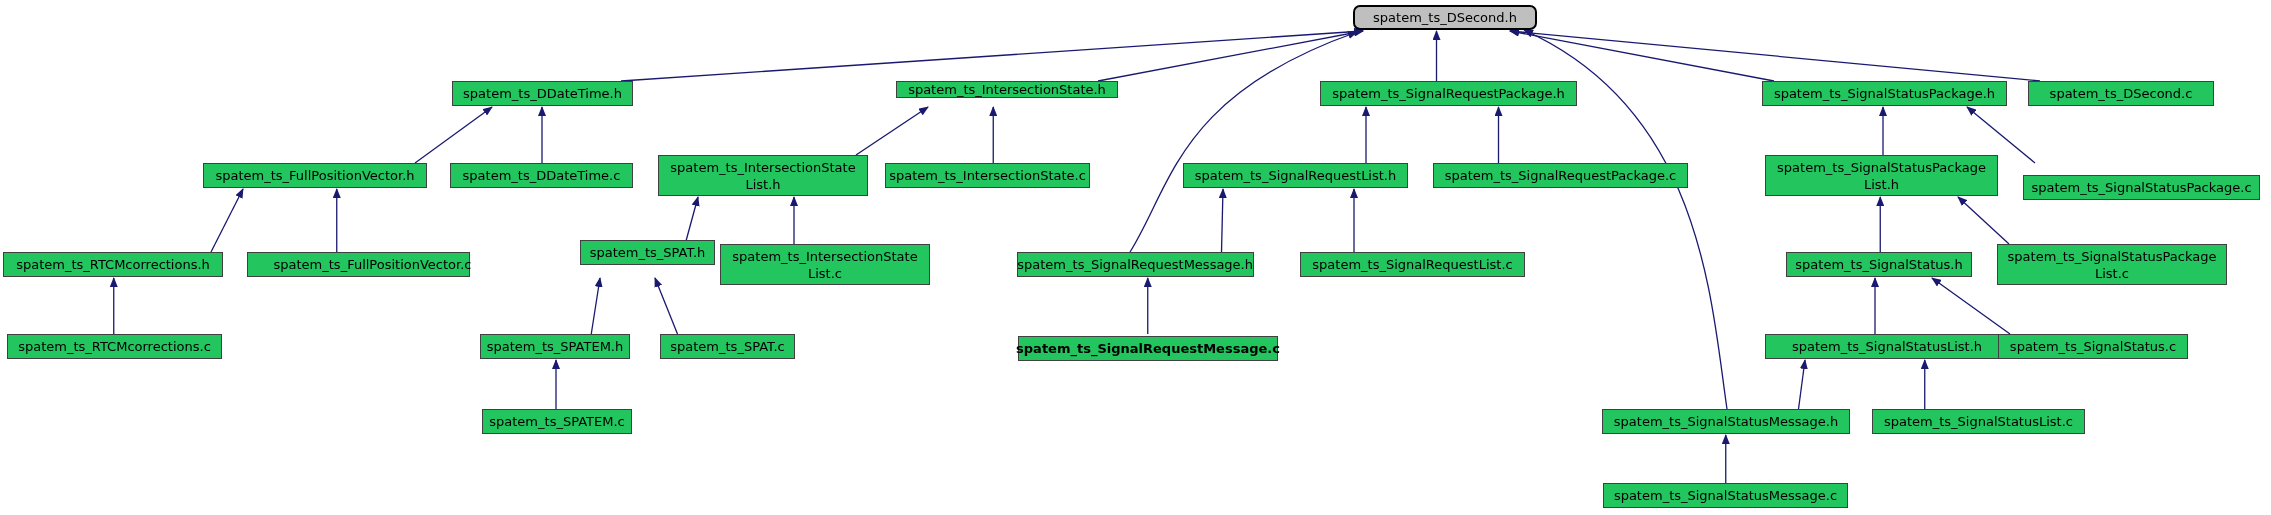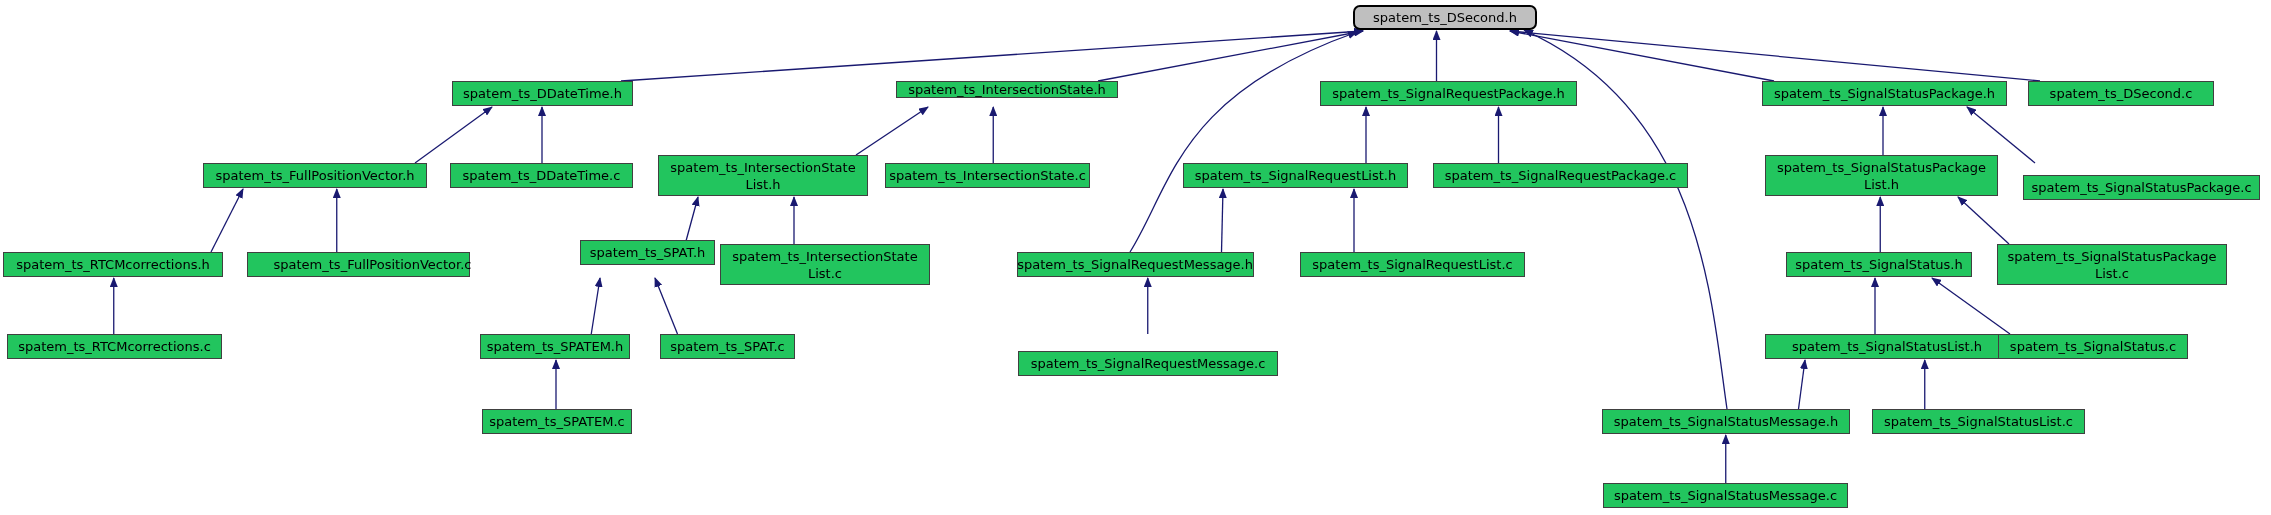--- a/index.html
+++ b/index.html
@@ -152,21 +152,21 @@
       </div>
       <div class="node" style="left: 7px; top: 334px; width: 215px; height: 25px;">
         <span>spatem_ts_RTCMcorrections.c</span>
       </div>
       <div class="node" style="left: 480px; top: 334px; width: 150px; height: 25px;">
         <span>spatem_ts_SPATEM.h</span>
       </div>
       <div class="node" style="left: 660px; top: 334px; width: 135px; height: 25px;">
         <span>spatem_ts_SPAT.c</span>
       </div>
-      <div class="node" style="left: 1018px; top: 351px; width: 260px; height: 25px;">
+      <div class="node" style="left: 1018px; top: 336px; width: 260px; height: 25px; font-weight: bold;">
         <span>spatem_ts_SignalRequestMessage.c</span>
       </div>
       <div class="node" style="left: 1765px; top: 334px; width: 244px; height: 25px;">
         <span>spatem_ts_SignalStatusList.h</span>
       </div>
       <div class="node" style="left: 1998px; top: 334px; width: 190px; height: 25px;">
         <span>spatem_ts_SignalStatus.c</span>
       </div>
       <div class="node" style="left: 482px; top: 409px; width: 150px; height: 25px;">
         <span>spatem_ts_SPATEM.c</span>

